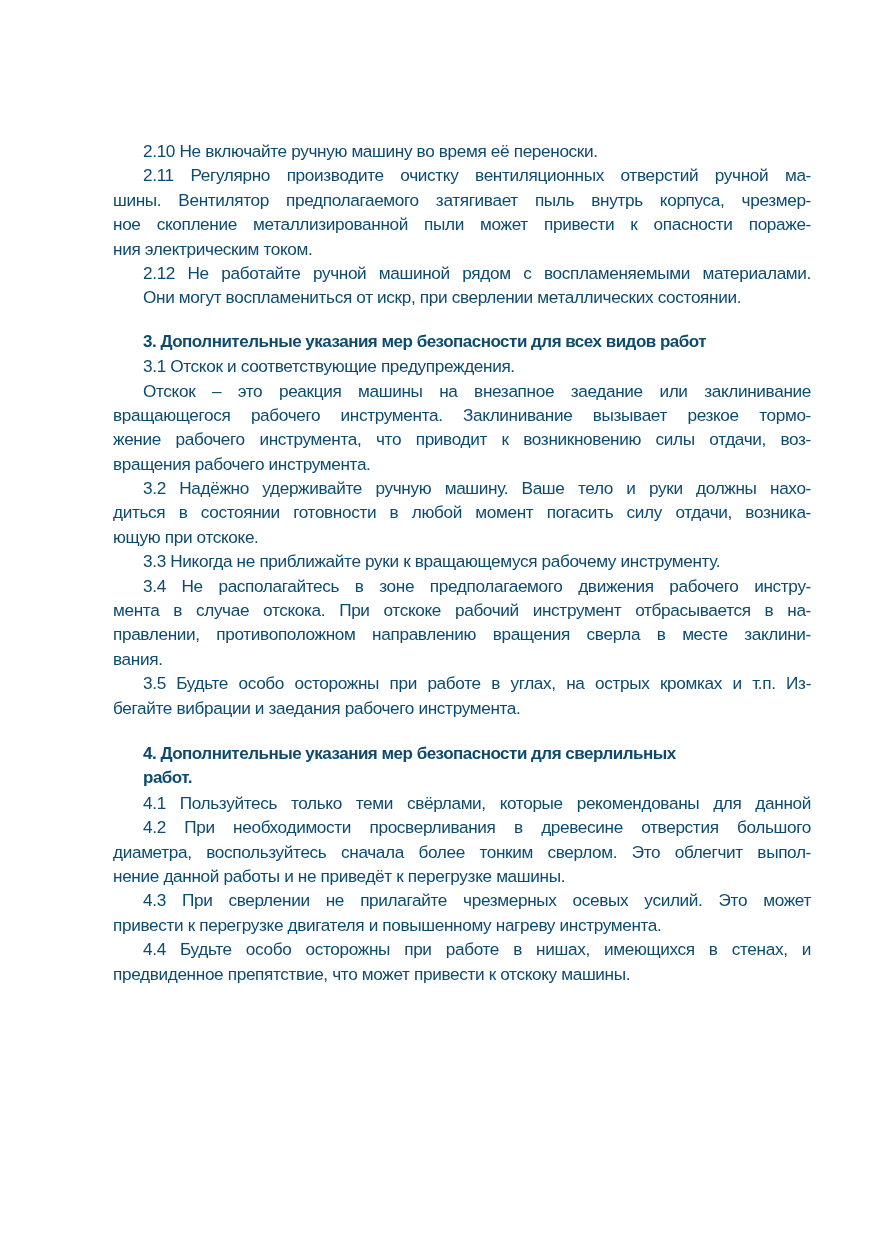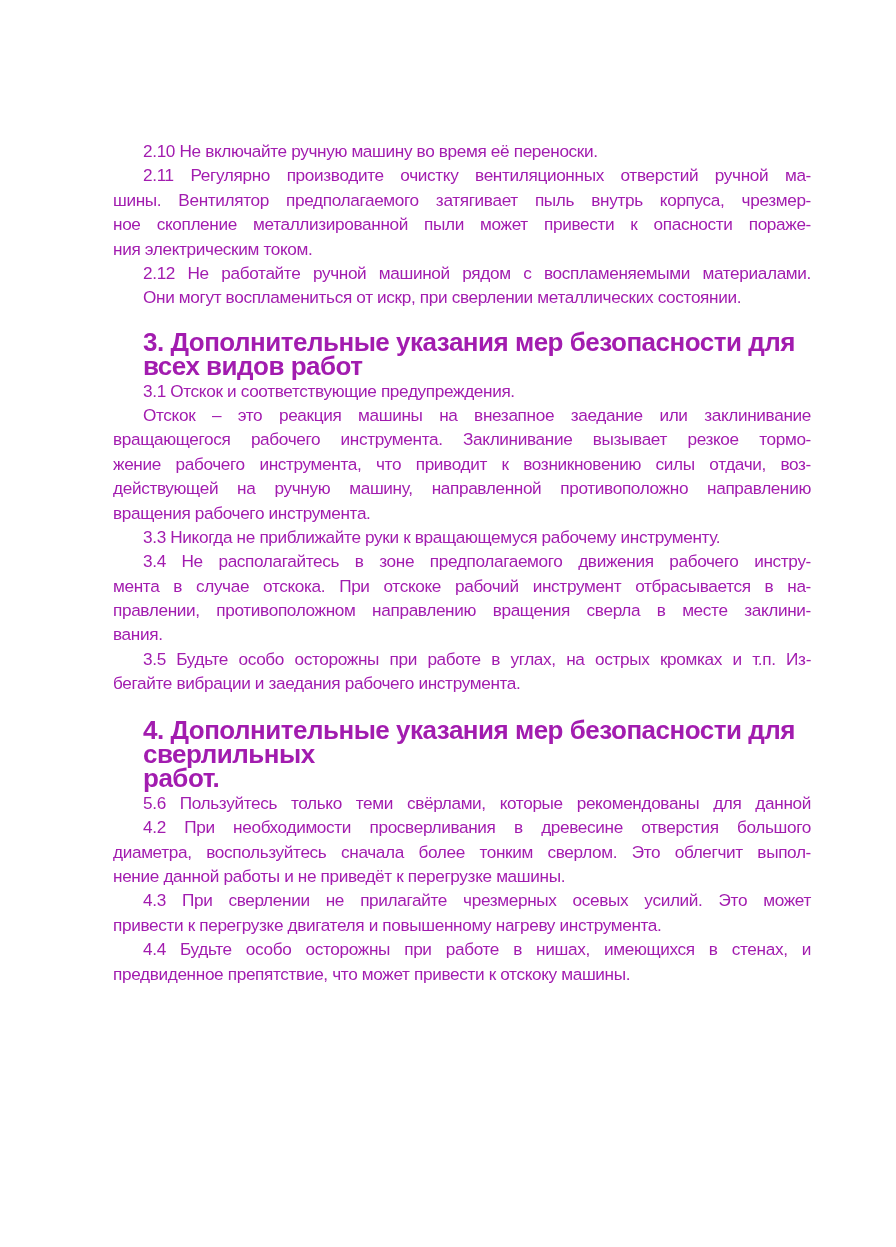--- a/index.html
+++ b/index.html
@@ -1,30 +1,30 @@
 <!DOCTYPE html>
 <html><head>
 <meta charset="utf-8">
 <style>
   html, body { margin: 0; padding: 0; background: #ffffff; }
   body { width: 896px; height: 1247px; position: relative; overflow: hidden; }
   .page {
     position: absolute; left: 113px; top: 139px; width: 698px;
     font-family: "Liberation Sans", "DejaVu Sans", sans-serif;
-    color: #a21caf;
+    color: #0c4a6e;
     font-size: 17.2px;
     line-height: 24.4px;
     letter-spacing: -0.35px;
   }
   .para { margin: 0; }
   .line { display: block; text-align: justify; text-align-last: justify; white-space: nowrap; overflow: visible; height: 24.4px; }
   .line.last { text-align-last: left; }
   .line.indent { padding-left: 30px; }
   .heading {
-    font-weight: bold; font-size: 26px; letter-spacing: -0.5px;
+    font-weight: bold; font-size: 17px; letter-spacing: -0.5px;
     padding-left: 30px; margin: 0;
     line-height: 24.4px;
   }
   .gap-before-h { height: 20px; }
   .gap-before-h2 { height: 22px; }
 </style>
 </head>
 <body>
 
 <div class="page">
@@ -49,22 +49,26 @@
 
   <div>
     <h2 class="heading">3. Дополнительные указания мер безопасности для всех видов работ</h2>
     <p class="para">
       <span class="line indent last">3.1 Отскок и соответствующие предупреждения.</span>
     </p>
     <p class="para">
       <span class="line indent">Отскок – это реакция машины на внезапное заедание или заклинивание</span>
       <span class="line">вращающегося рабочего инструмента. Заклинивание вызывает резкое тормо-</span>
       <span class="line">жение рабочего инструмента, что приводит к возникновению силы отдачи, воз-</span>
-      <span class="line">действующей на ручную машину, направленной противоположно направлению</span>
       <span class="line last">вращения рабочего инструмента.</span>
+    </p>
+    <p class="para">
+      <span class="line indent">3.2 Надёжно удерживайте ручную машину. Ваше тело и руки должны нахо-</span>
+      <span class="line">диться в состоянии готовности в любой момент погасить силу отдачи, возника-</span>
+      <span class="line last">ющую при отскоке.</span>
     </p>
     <p class="para">
       <span class="line indent last">3.3 Никогда не приближайте руки к вращающемуся рабочему инструменту.</span>
     </p>
     <p class="para">
       <span class="line indent">3.4 Не располагайтесь в зоне предполагаемого движения рабочего инстру-</span>
       <span class="line">мента в случае отскока. При отскоке рабочий инструмент отбрасывается в на-</span>
       <span class="line">правлении, противоположном направлению вращения сверла в месте заклини-</span>
       <span class="line last">вания.</span>
     </p>
@@ -75,21 +79,21 @@
   </div>
 
   <div class="gap-before-h2"></div>
 
   <div>
     <h2 class="heading">
       <span style="display:block">4. Дополнительные указания мер безопасности для сверлильных</span>
       <span style="display:block">работ.</span>
     </h2>
     <p class="para">
-      <span class="line indent">5.6 Пользуйтесь только теми свёрлами, которые рекомендованы для данной</span>
+      <span class="line indent">4.1 Пользуйтесь только теми свёрлами, которые рекомендованы для данной</span>
     </p>
     <p class="para">
       <span class="line indent">4.2 При необходимости просверливания в древесине отверстия большого</span>
       <span class="line">диаметра, воспользуйтесь сначала более тонким сверлом. Это облегчит выпол-</span>
       <span class="line last">нение данной работы и не приведёт к перегрузке машины.</span>
     </p>
     <p class="para">
       <span class="line indent">4.3 При сверлении не прилагайте чрезмерных осевых усилий. Это может</span>
       <span class="line last">привести к перегрузке двигателя и повышенному нагреву инструмента.</span>
     </p>

